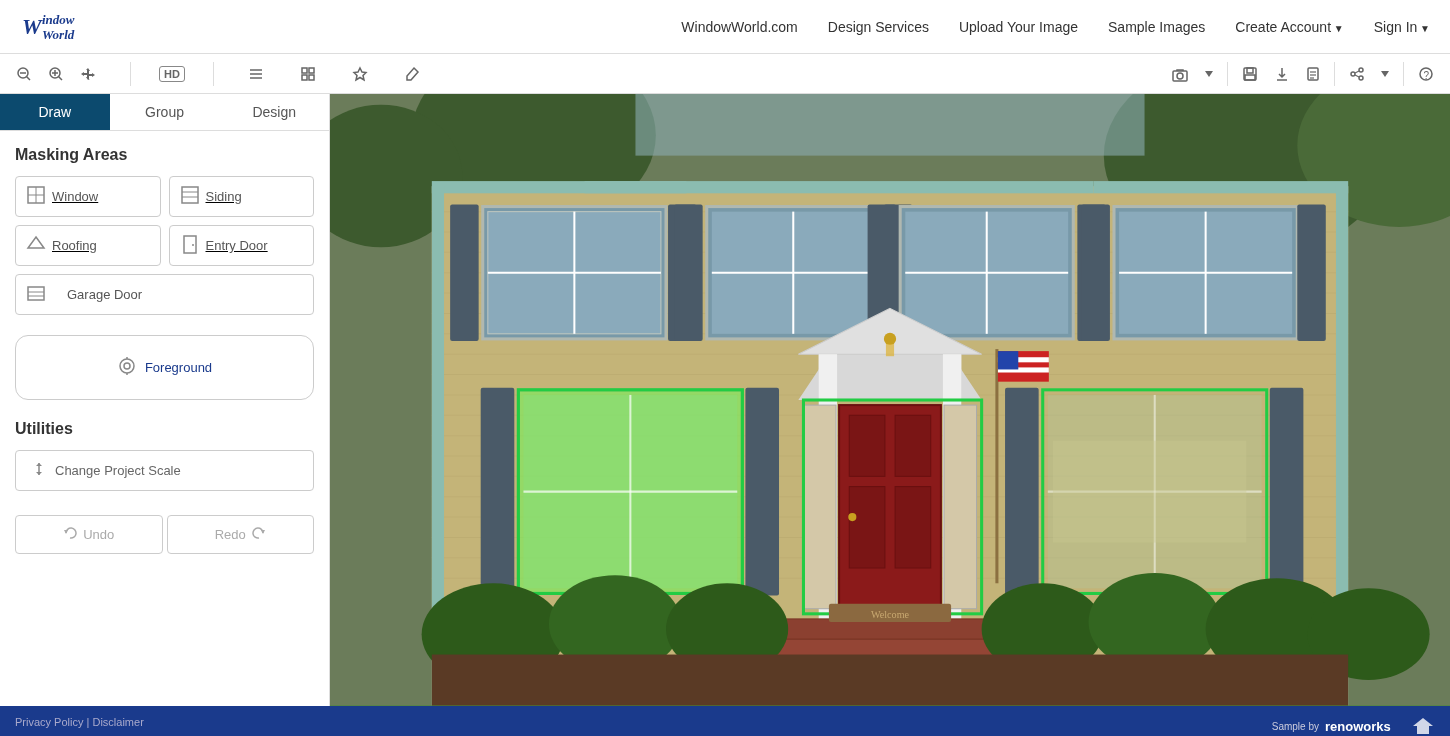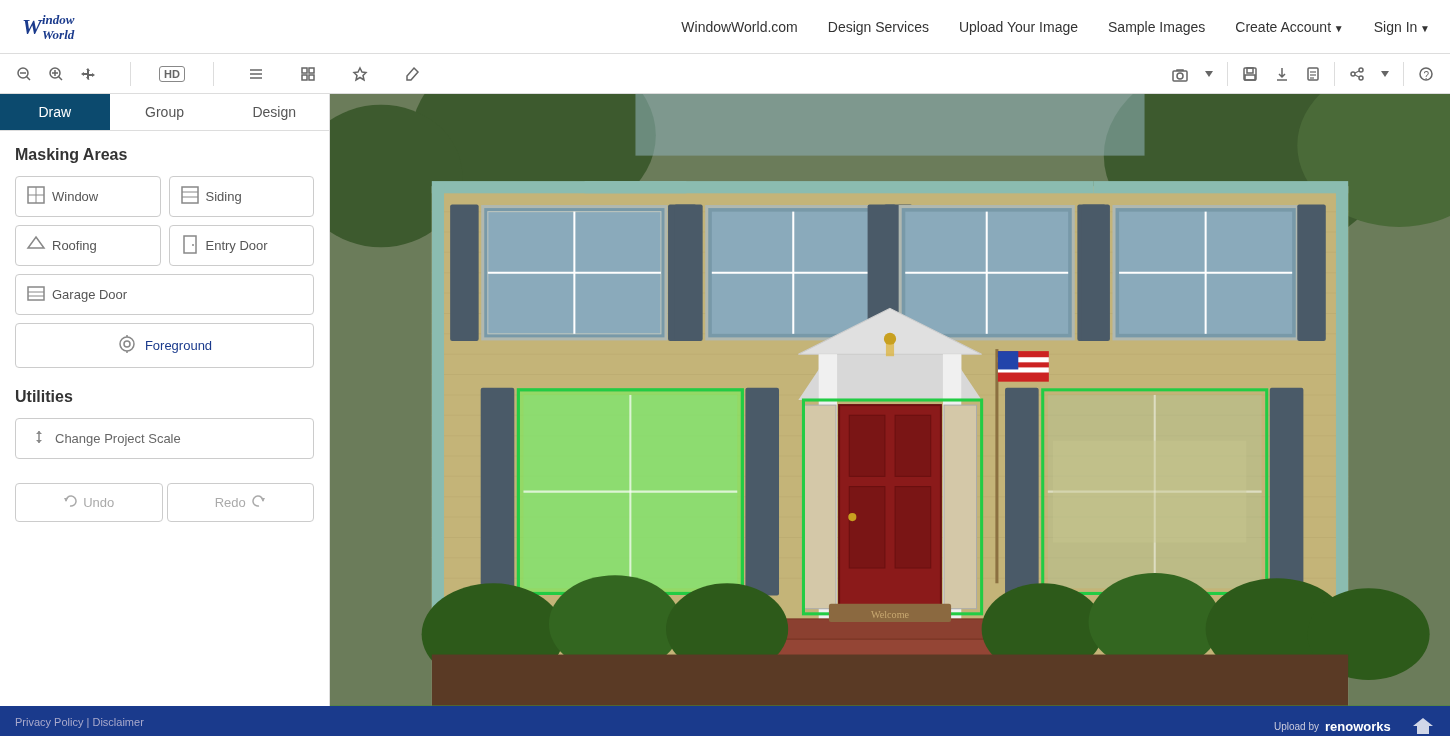--- a/index.html
+++ b/index.html
@@ -123,61 +123,62 @@
       font-size: 16px;
       font-weight: bold;
       color: #333;
       margin-bottom: 12px;
     }
     .masking-grid {
       display: grid;
       grid-template-columns: 1fr 1fr;
       gap: 8px;
       margin-bottom: 8px;
+      text-decoration: underline;
     }
     .masking-btn {
       display: flex;
       align-items: center;
       gap: 6px;
       padding: 8px 10px;
       border: 1px solid #ccc;
       border-radius: 4px;
       background: #fff;
       cursor: pointer;
       font-size: 13px;
       color: #555;
     }
     .masking-btn-single {
       display: flex;
       align-items: center;
-      gap: 6px;
+      gap: 21px;
       padding: 8px 10px;
       border: 1px solid #ccc;
       border-radius: 4px;
       background: #fff;
       cursor: pointer;
       font-size: 13px;
       color: #555;
       width: 100%;
       margin-bottom: 8px;
     }
 
     .foreground-btn {
       display: flex;
       align-items: center;
       gap: 8px;
-      padding: 10px 15px;
+      padding: 20px 15px;
       border: 1px solid #ccc;
-      border-radius: 4px;
+      border-radius: 13px;
       background: #fff;
       cursor: pointer;
       font-size: 13px;
       color: #1a3a8c;
       width: 100%;
-      margin-top: 8px;
+      margin-top: 20px;
       margin-bottom: 20px;
       justify-content: center;
     }
 
     .utilities-title {
       font-size: 16px;
       font-weight: bold;
       color: #333;
       margin-bottom: 12px;
     }
@@ -669,21 +670,21 @@
   </div>
 </div>
 
 <div class="footer">
   <div class="footer-links">
     <a>Privacy Policy</a>
     <span> | </span>
     <a>Disclaimer</a>
   </div>
   <div class="footer-right">
-    <span>Upload by</span>
+    <span>Sample by</span>
     <svg width="80" height="18">
       <text x="0" y="14" font-family="Arial" font-weight="bold" font-size="13" fill="#fff">renoworks</text>
     </svg>
     <svg width="24" height="20">
       <polygon points="12,2 22,10 18,10 18,18 6,18 6,10 2,10" fill="#fff" opacity="0.8"></polygon>
     </svg>
   </div>
 </div>
 
 </body></html>

